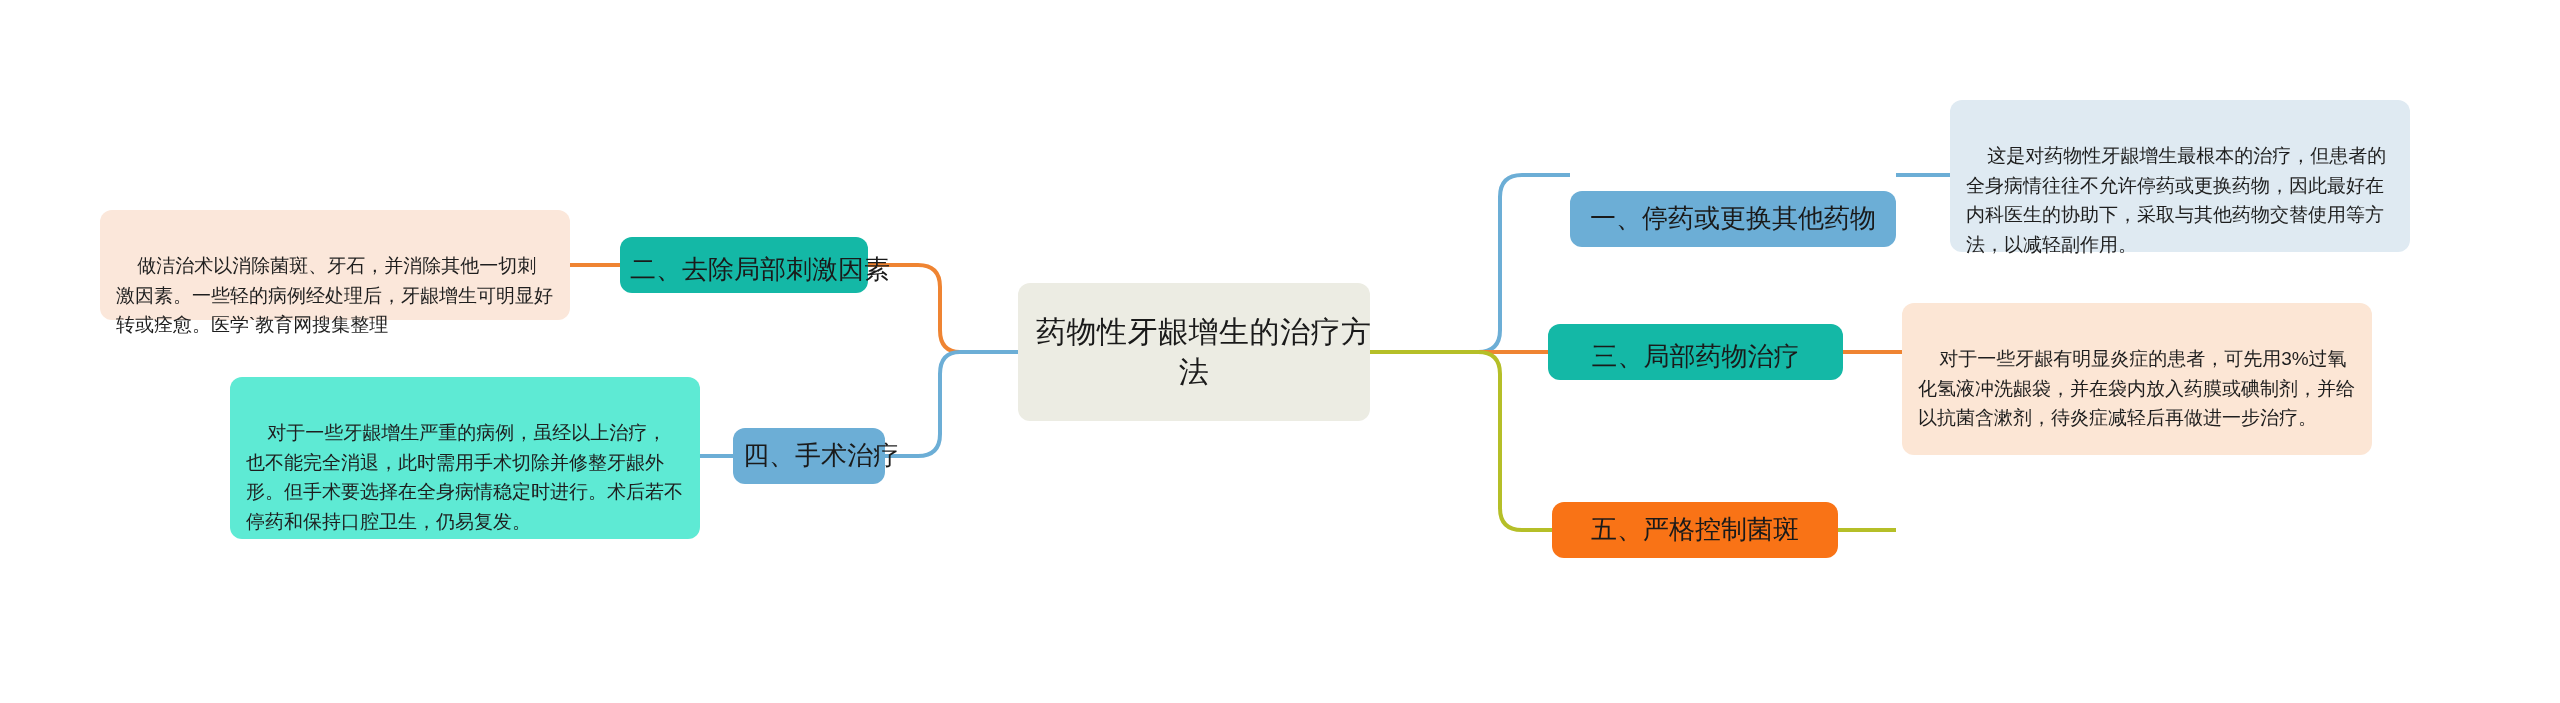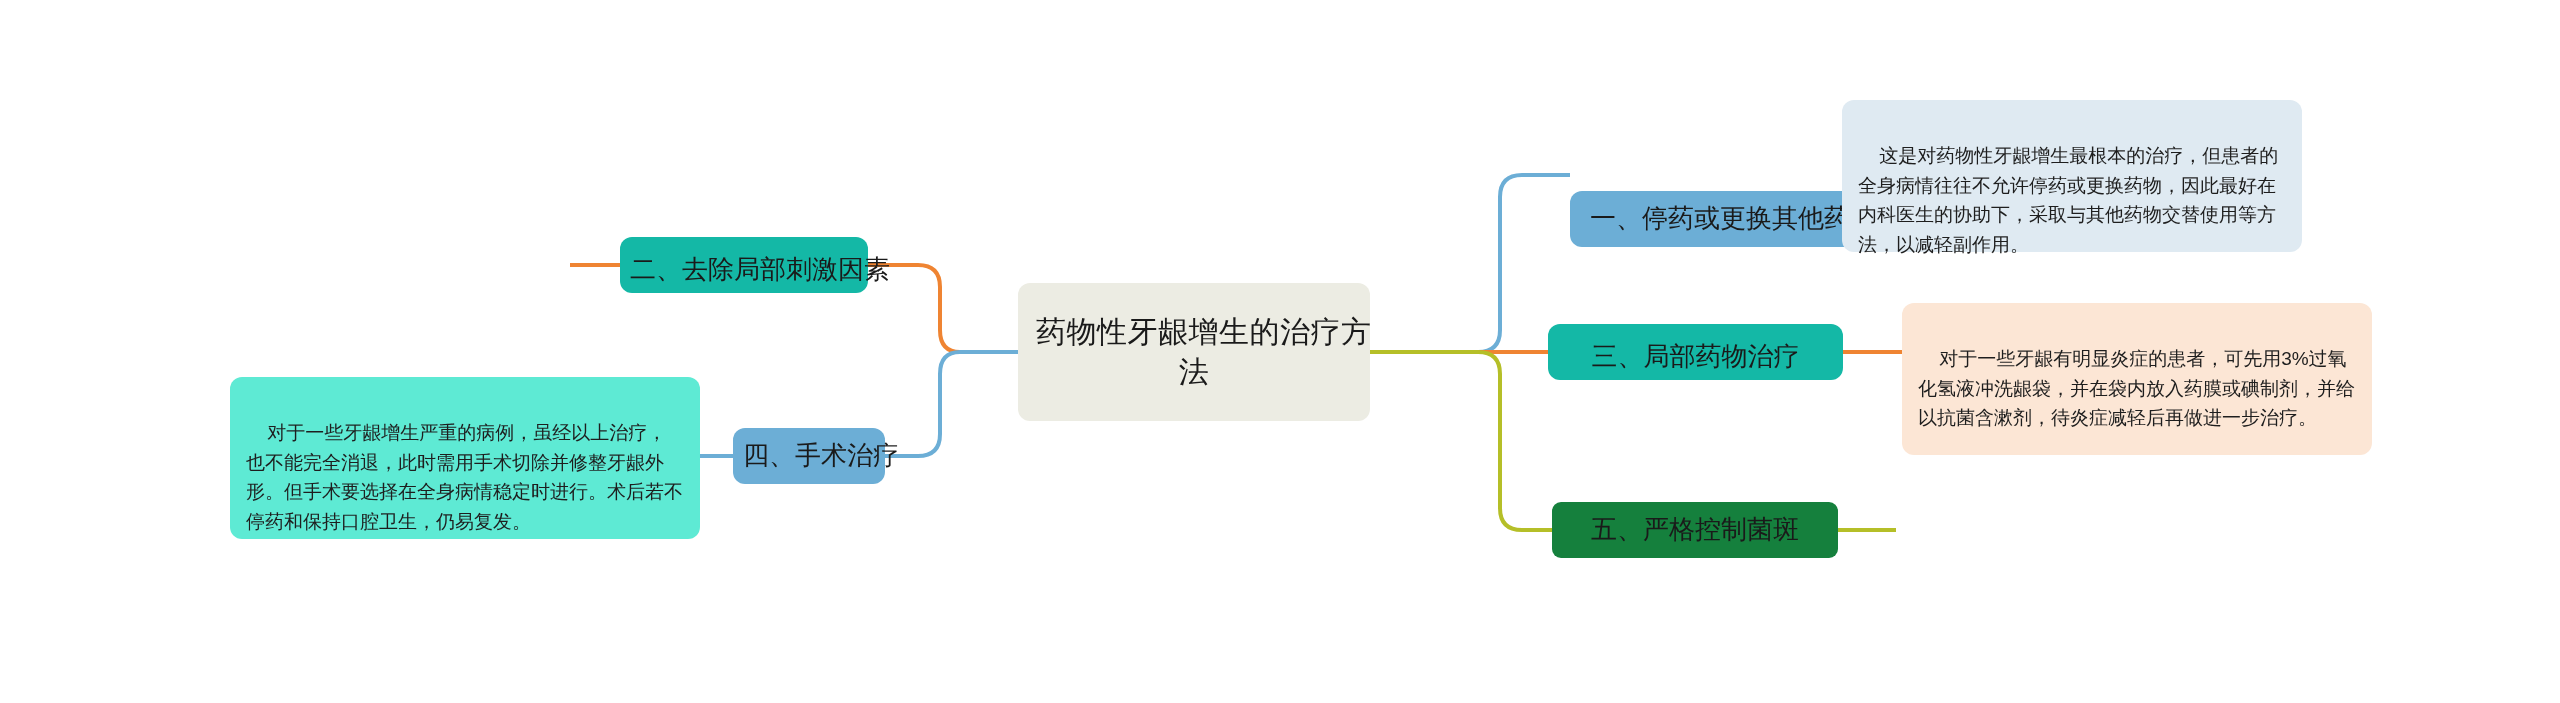--- a/index.html
+++ b/index.html
@@ -49,21 +49,21 @@
     letter-spacing: 0.5px;
     padding: 28px 18px;
   }
   .branch {
     font-size: 26px;
     border-radius: 12px;
     padding: 6px 10px;
   }
   .branch-blue  { background: #6caed6; }
   .branch-orange{ background: #14b8a6; align-items: flex-end; }
-  .branch-olive { background: #15803d; border-radius: 9px; }
+  .branch-olive { background: #f97316; }
   .leaf {
     position: absolute;
     box-sizing: border-box;
     border-radius: 12px;
     font-size: 19px;
     line-height: 1.55;
     color: #1e1e1e;
     text-align: left;
     padding: 12px 16px 12px 16px;
     z-index: 3;
@@ -109,26 +109,29 @@
   </svg>
 
   <div class="node root" style="left:1018px; top:283px; width:352px; height:138px;">
     <span class="node-label">药物性牙龈增生的治疗方
 法</span>
   </div>
 
   <div class="node branch branch-blue" style="left:1570px; top:147px; width:326px; height:56px;margin-top:44px;">
     <span class="node-label">一、停药或更换其他药物</span>
   </div>
-  <div class="leaf leaf-blue" style="left:1842px; top:100px; width:460px; height:152px;">
+  <div class="leaf leaf-blue" style="left:1950px; top:100px; width:460px; height:152px;">
     <span>这是对药物性牙龈增生最根本的治疗，但患者的全身病情往往不允许停药或更换药物，因此最好在内科医生的协助下，采取与其他药物交替使用等方法，以减轻副作用。</span>
   </div>
 
   <div class="node branch branch-orange" style="left:620px; top:237px; width:248px; height:56px;">
     <span class="node-label">二、去除局部刺激因素</span>
+  </div>
+  <div class="leaf leaf-cream" style="left:100px; top:210px; width:470px; height:110px;">
+    <span>做洁治术以消除菌斑、牙石，并消除其他一切刺激因素。一些轻的病例经处理后，牙龈增生可明显好转或痊愈。医学`教育网搜集整理</span>
   </div>
 
   <div class="node branch branch-orange" style="left:1548px; top:324px; width:295px; height:56px;">
     <span class="node-label">三、局部药物治疗</span>
   </div>
   <div class="leaf leaf-peach" style="left:1902px; top:303px; width:470px; height:152px;">
     <span>对于一些牙龈有明显炎症的患者，可先用3%过氧化氢液冲洗龈袋，并在袋内放入药膜或碘制剂，并给以抗菌含漱剂，待炎症减轻后再做进一步治疗。</span>
   </div>
 
   <div class="node branch branch-blue" style="left:733px; top:428px; width:152px; height:56px;">

